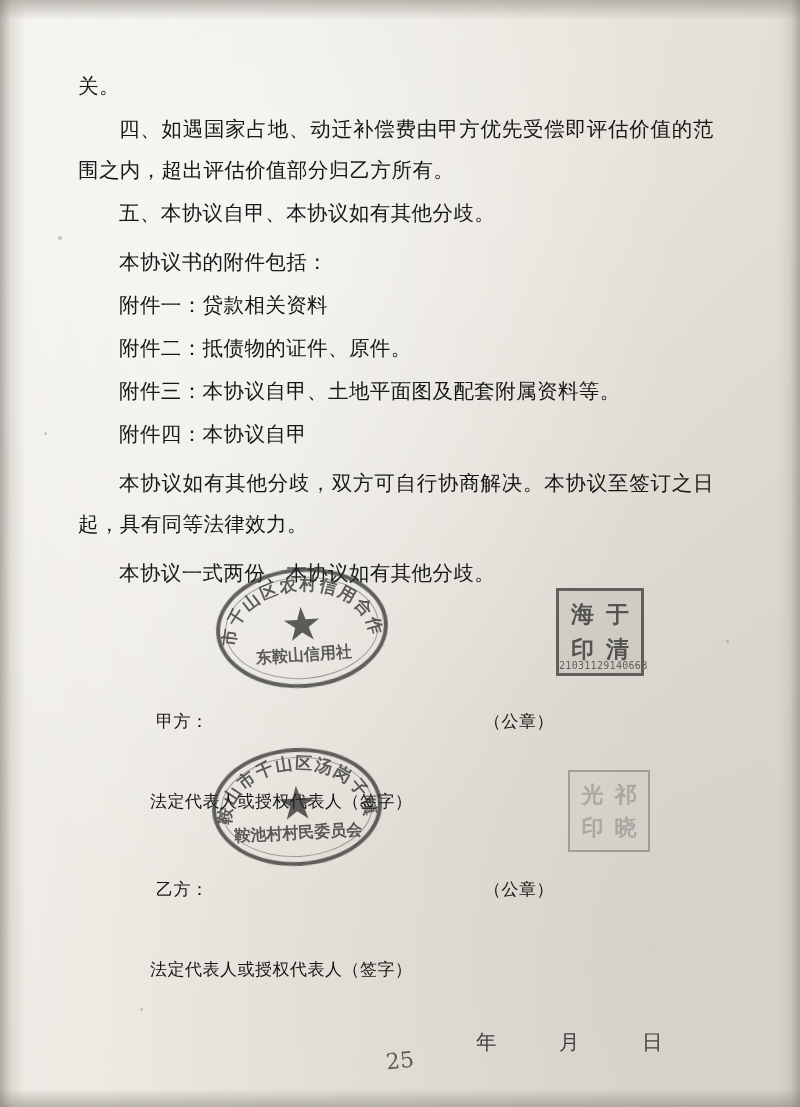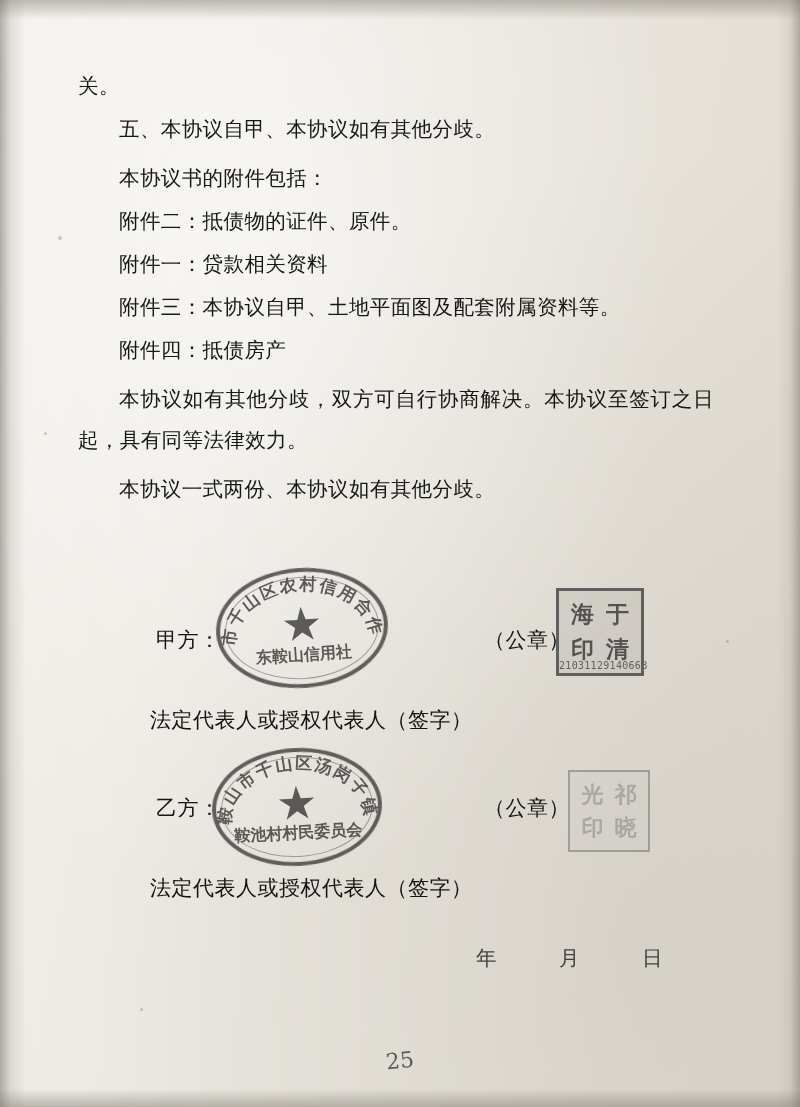--- a/index.html
+++ b/index.html
@@ -74,21 +74,21 @@
   .gap-sm { margin-top: 8px; }
 
   
   .sign-block {
     position: relative;
     margin-top: 64px;
     height: 330px;
   }
   .sign-row {
     position: absolute;
-    font-size: 21px;
+    font-size: 17px;
     color: #141414;
     letter-spacing: 0.5px;
     font-family: "DejaVu Sans", "Liberation Sans", sans-serif;
   }
   .sign-party-a   { left: 78px;  top: 52px; }
   .seal-label-a   { left: 406px; top: 52px; }
   .sign-rep-a     { left: 72px;  top: 132px; }
   .sign-party-b   { left: 78px;  top: 220px; }
   .seal-label-b   { left: 406px; top: 220px; }
   .sign-rep-b     { left: 72px;  top: 300px; }
@@ -254,32 +254,33 @@
 
   <div class="speck" style="left:58px;top:236px;width:4px;height:4px;"></div>
   <div class="speck" style="left:44px;top:432px;width:3px;height:3px;"></div>
   <div class="speck" style="left:726px;top:640px;width:3px;height:3px;"></div>
   <div class="speck" style="left:140px;top:1008px;width:3px;height:3px;"></div>
 
   <div class="content">
 
     <p class="para">关。</p>
 
+    <p class="para indent">四、如遇国家占地、动迁补偿费由甲方优先受偿即评估价值的范围之内，超出评估价值部分归乙方所有。</p>
 
     <p class="para indent">五、本协议自甲、本协议如有其他分歧。</p>
 
     <p class="para indent gap-sm">本协议书的附件包括：</p>
 
+    <p class="para indent">附件一：贷款相关资料</p>
+
     <p class="para indent">附件二：抵债物的证件、原件。</p>
 
-    <p class="para indent">附件一：贷款相关资料</p>
-
     <p class="para indent">附件三：本协议自甲、土地平面图及配套附属资料等。</p>
 
-    <p class="para indent">附件四：抵债房产</p>
+    <p class="para indent">附件四：本协议自甲</p>
 
     <p class="para indent gap-sm">本协议如有其他分歧，双方可自行协商解决。本协议至签订之日起，具有同等法律效力。</p>
 
     <p class="para indent gap-sm">本协议一式两份、本协议如有其他分歧。</p>
 
     <div class="sign-block">
       <div class="sign-row sign-party-a">甲方：</div>
       <div class="sign-row seal-label-a">（公章）</div>
       <div class="sign-row sign-rep-a">法定代表人或授权代表人（签字）</div>
 

